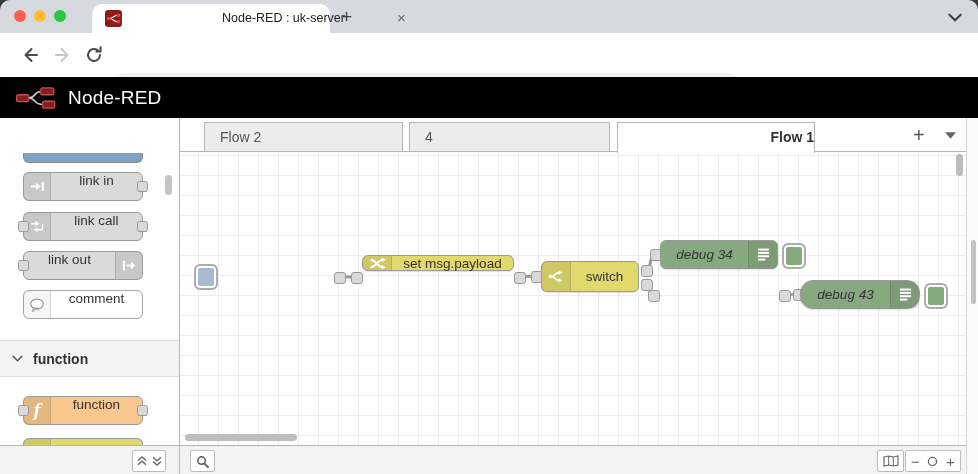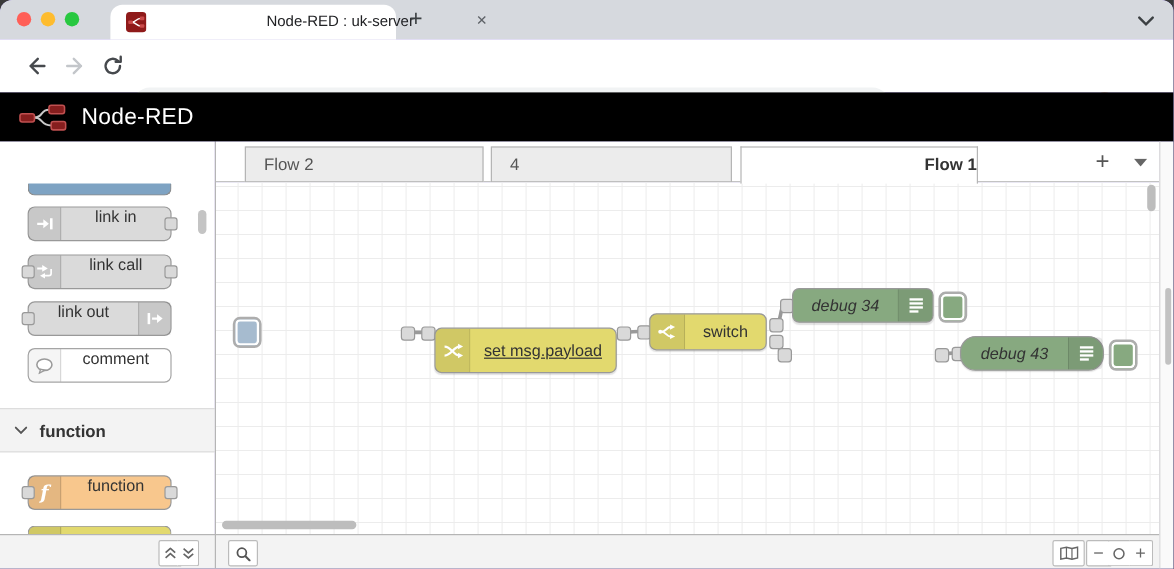--- a/index.html
+++ b/index.html
@@ -288,21 +288,21 @@
     <span class="wport" style="left:351px;top:119px;"></span>
     <span class="wport" style="left:461px;top:113px;"></span>
     <span class="wport" style="left:461px;top:127px;"></span>
     <span class="wport" style="left:470px;top:97px;"></span>
     <span class="wport" style="left:468px;top:138px;"></span>
     <span class="wport" style="left:599px;top:138px;"></span>
     <span class="wport" style="left:613px;top:137px;"></span>
 
     <span class="nbtn" style="left:14px;top:112px;background:#a6bbcf;"></span>
 
-    <div class="abs fnode" style="left:182px;top:121px;width:152px;height:38px;background:#e2d96e;text-decoration:underline;">
+    <div class="abs fnode" style="left:182px;top:103px;width:152px;height:16px;background:#e2d96e;">
       <span class="nicon lft">
         <svg width="17" height="15" viewBox="0 0 18 16">
             <path d="M1.5 4 C7.5 4 9.5 12 14.5 12" stroke="#fff" stroke-width="2" fill="none"></path>
             <path d="M1.5 12 C7.5 12 9.5 4 14.5 4" stroke="#fff" stroke-width="2" fill="none"></path>
             <path d="M13.5 1.6 L18 4 L13.5 6.4z" fill="#fff"></path>
             <path d="M13.5 9.6 L18 12 L13.5 14.4z" fill="#fff"></path>
           </svg>
       </span>
       <span class="nlabel">set msg.payload</span>
     </div>

